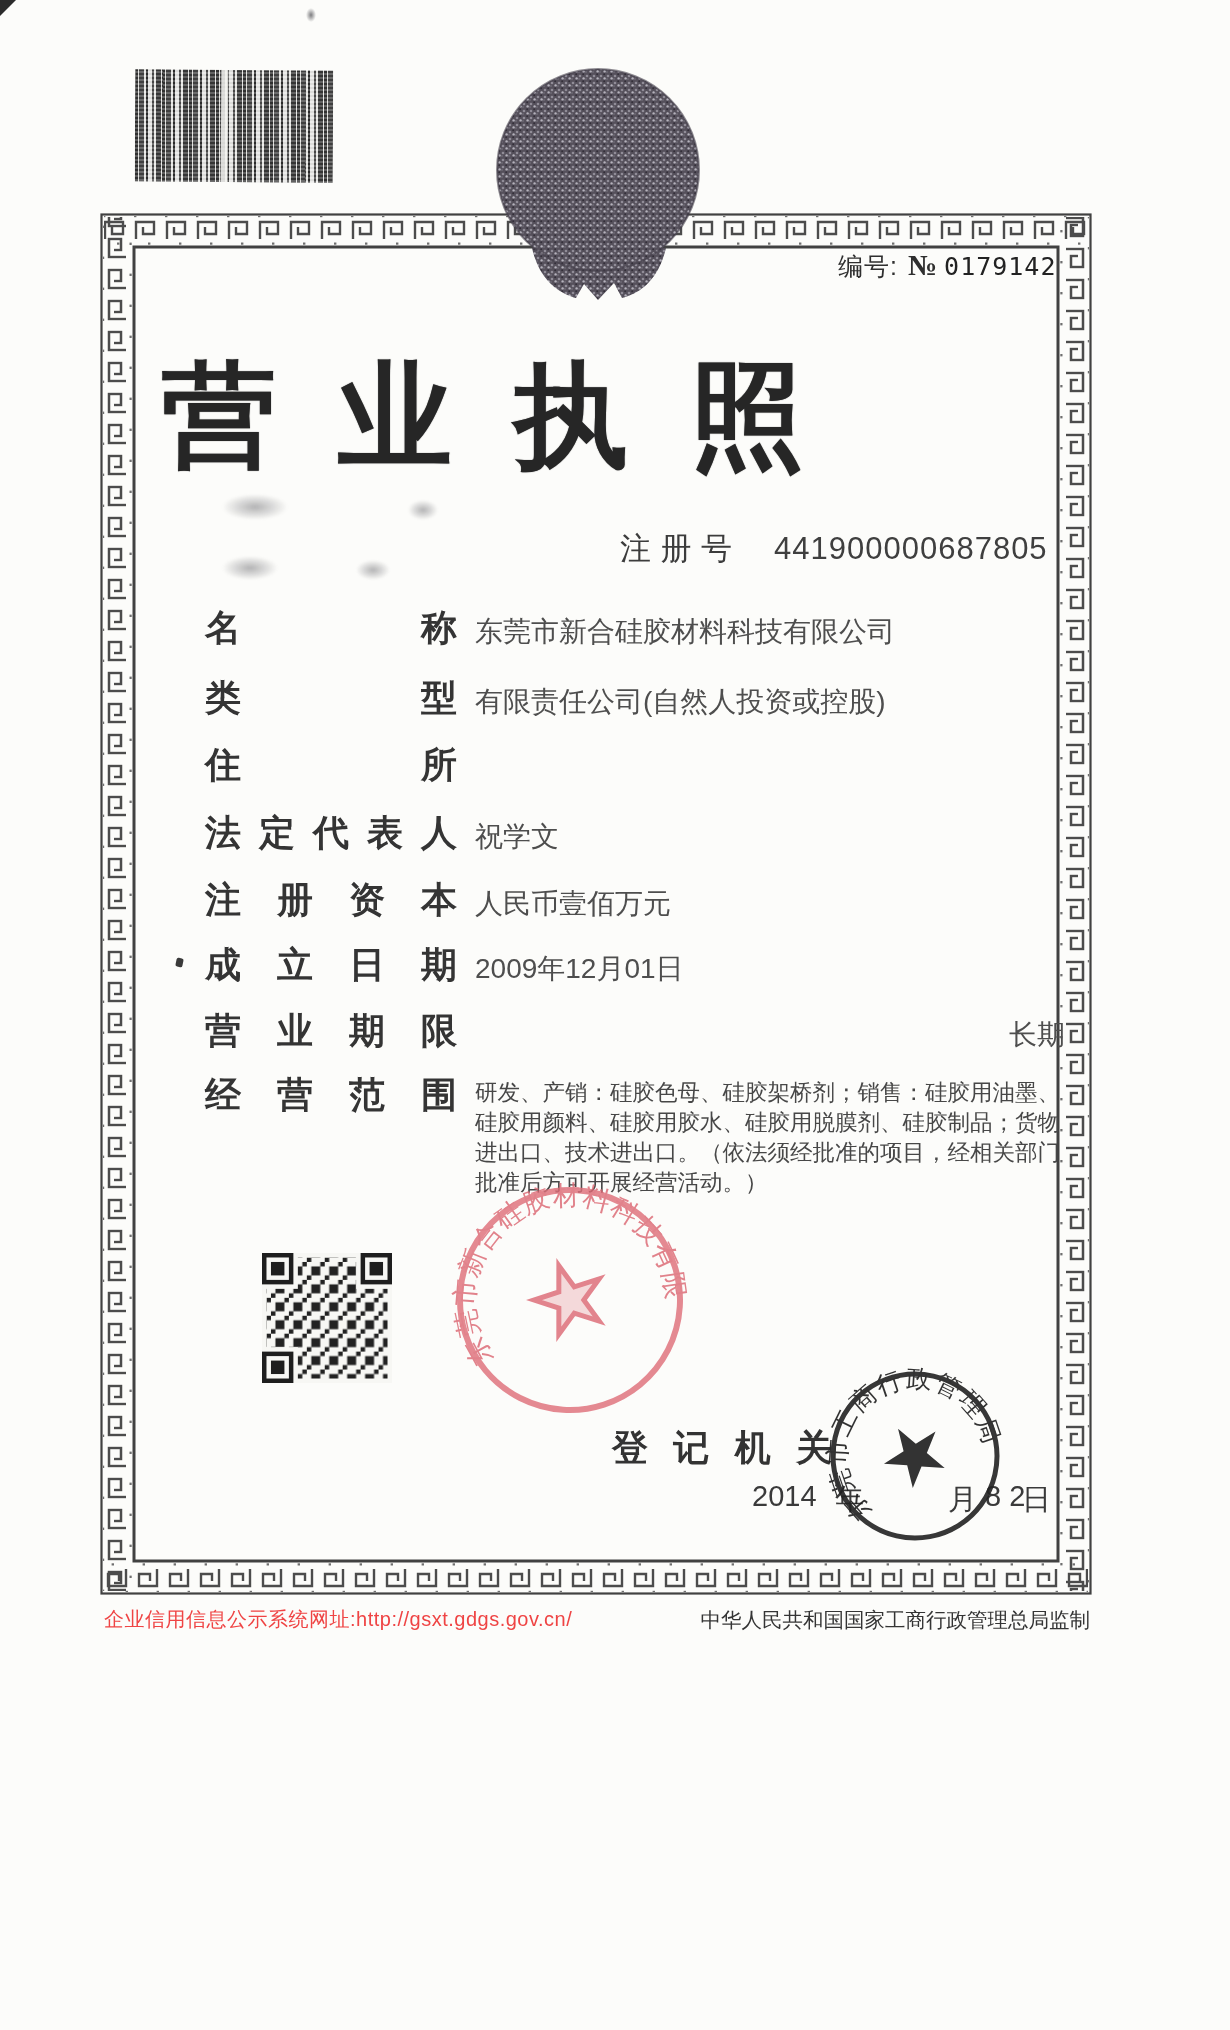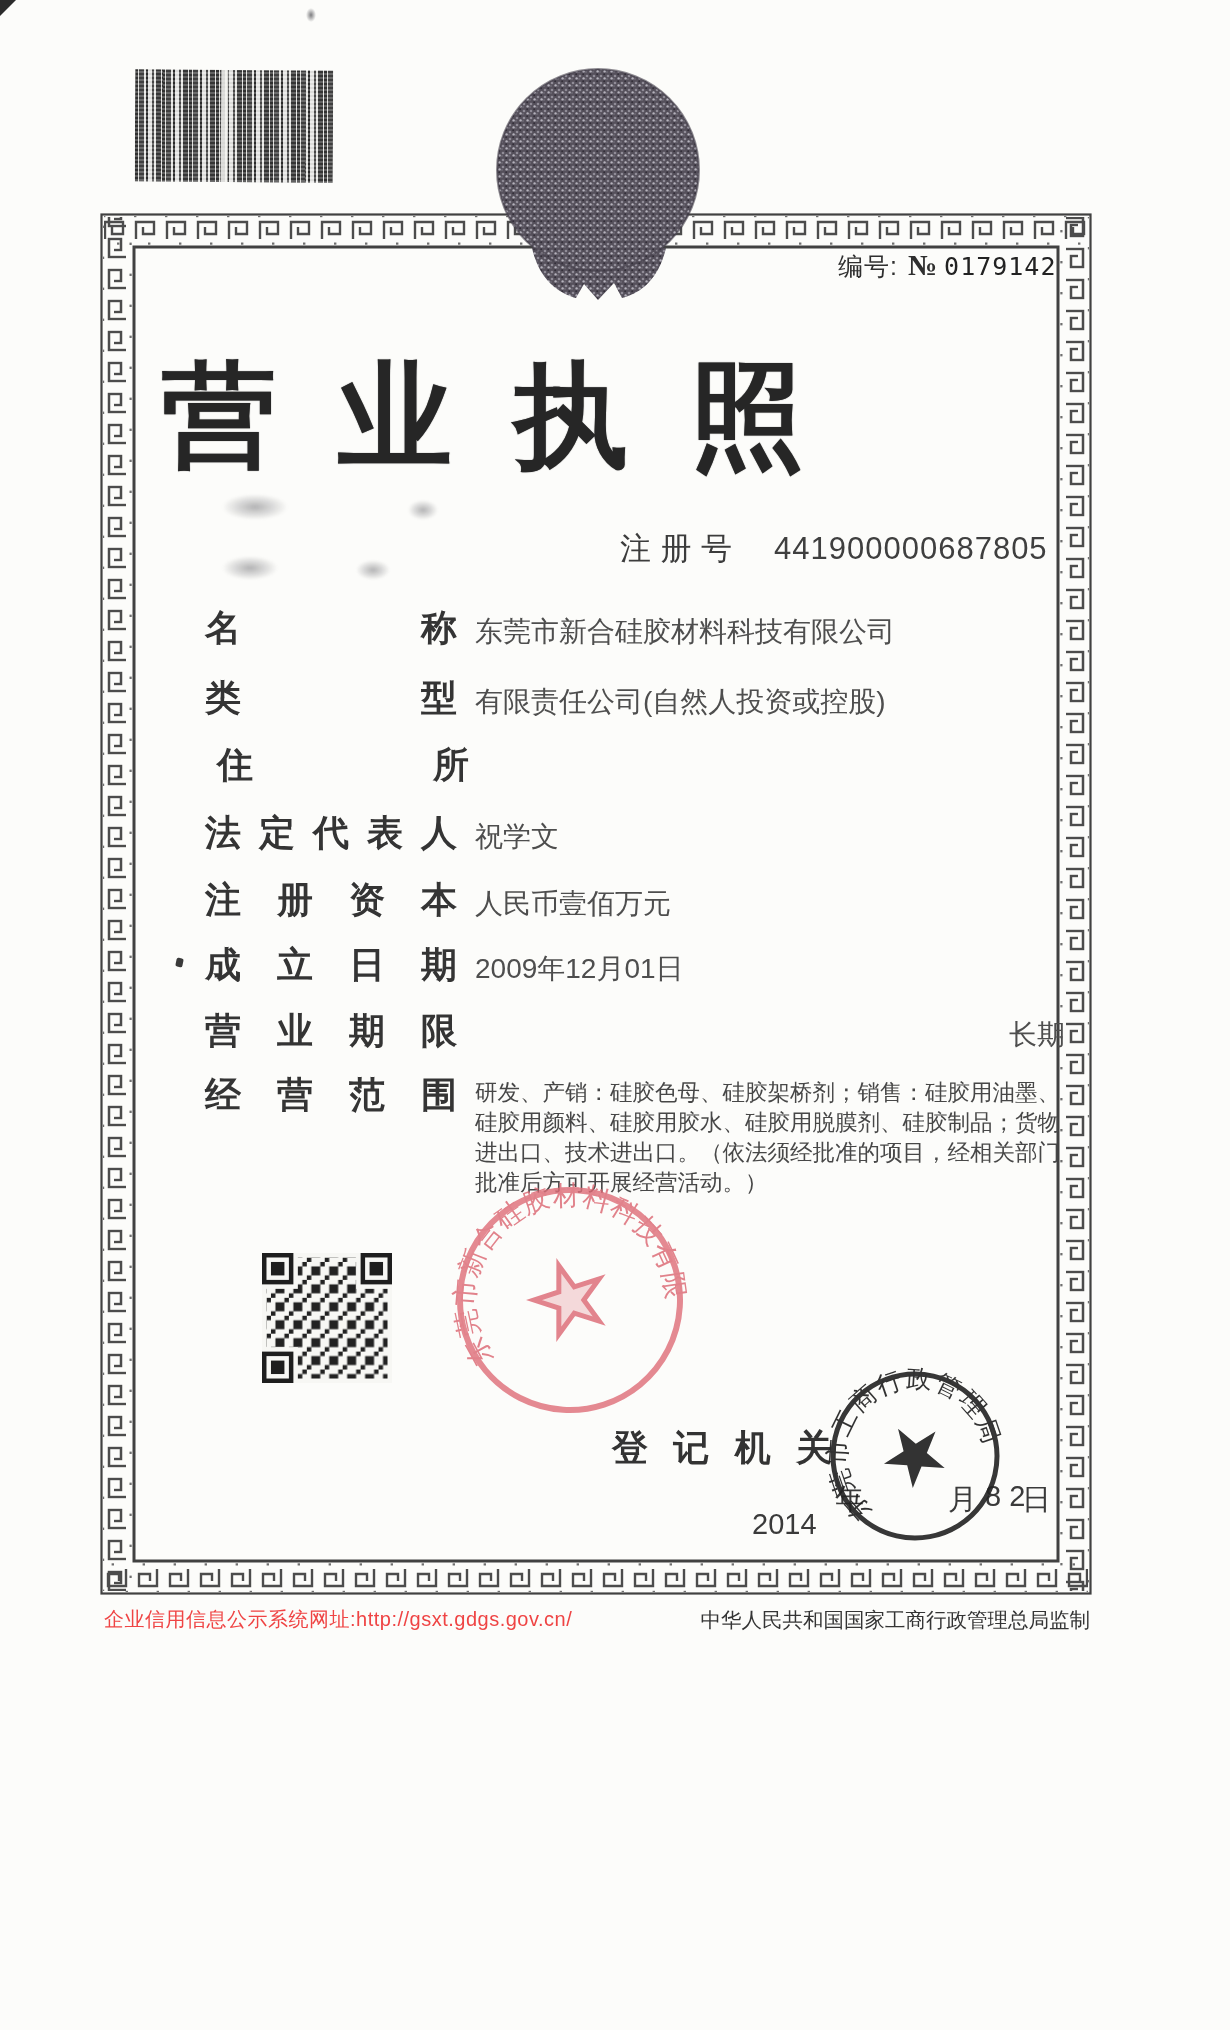--- a/index.html
+++ b/index.html
@@ -45,21 +45,21 @@
     display:inline-block;width:252px;flex:0 0 252px;
     font-size:36px;font-weight:600;color:#343434;
     text-align:justify;text-align-last:justify;line-height:1.1;
   }
   .f-value{font-size:28px;color:#4e4e4e;padding-left:18px;padding-top:6px;line-height:1.25;}
   .f-value.small{font-size:22.5px;line-height:30px;width:588px;padding-top:3px;color:#474747;}
   
   .registry-label{left:612px;top:1424px;}
   .registry-label span{display:inline-block;width:220px;font-size:36px;font-weight:600;color:#333;text-align:justify;text-align-last:justify;}
   .dateline{top:1480px;font-size:29px;color:#3a3a3a;white-space:nowrap;}
-  .d-year{left:752px;margin-top:28px;}
+  .d-year{left:752px;}
   .d-yu{left:835px;}
   .d-mu{left:948px;}
   .d-day{left:985px;}
   .d-du{left:1022px;}
   
   .footer-left{left:104px;top:1606px;font-size:20px;color:#ef4444;letter-spacing:.5px;}
   .footer-right{left:700px;top:1606px;width:390px;font-size:20.5px;color:#343434;text-align:right;}
   
   .smudge{position:absolute;background:radial-gradient(closest-side,rgba(90,90,95,.45),rgba(90,90,95,0));filter:blur(1px);}
   .nick{left:0;top:0;width:0;height:0;border-left:16px solid #2b2b2b;border-bottom:16px solid transparent;}
@@ -130,21 +130,21 @@
   </div>
 
   <div class="abs row" style="top:608px;">
     <span class="f-label">名称</span>
     <span class="f-value">东莞市新合硅胶材料科技有限公司</span>
   </div>
   <div class="abs row" style="top:678px;">
     <span class="f-label">类型</span>
     <span class="f-value">有限责任公司(自然人投资或控股)</span>
   </div>
-  <div class="abs row" style="top:745px;margin-left:12px;">
+  <div class="abs row" style="top:745px;">
     <span class="f-label">住所</span>
   </div>
   <div class="abs row" style="top:813px;">
     <span class="f-label">法定代表人</span>
     <span class="f-value">祝学文</span>
   </div>
   <div class="abs row" style="top:880px;">
     <span class="f-label">注册资本</span>
     <span class="f-value">人民币壹佰万元</span>
   </div>

